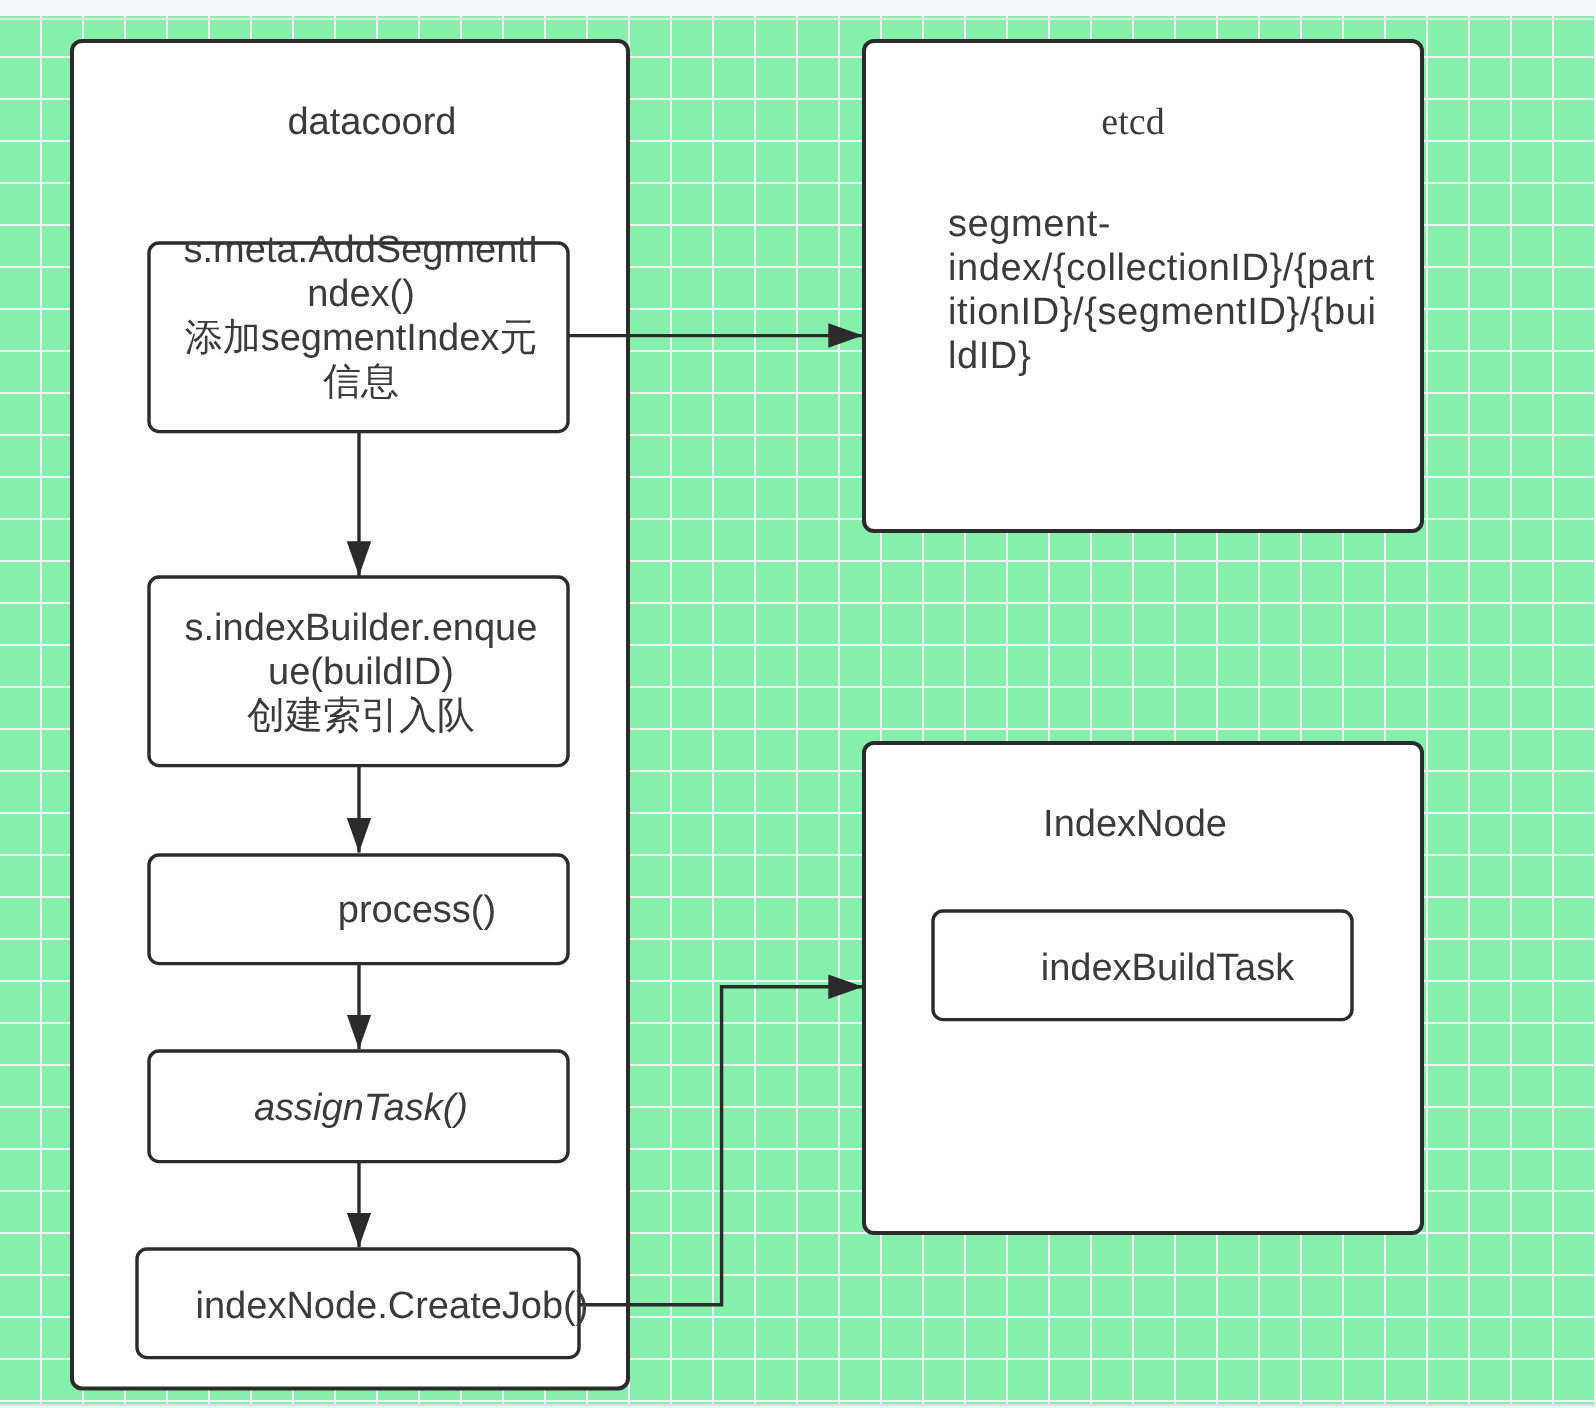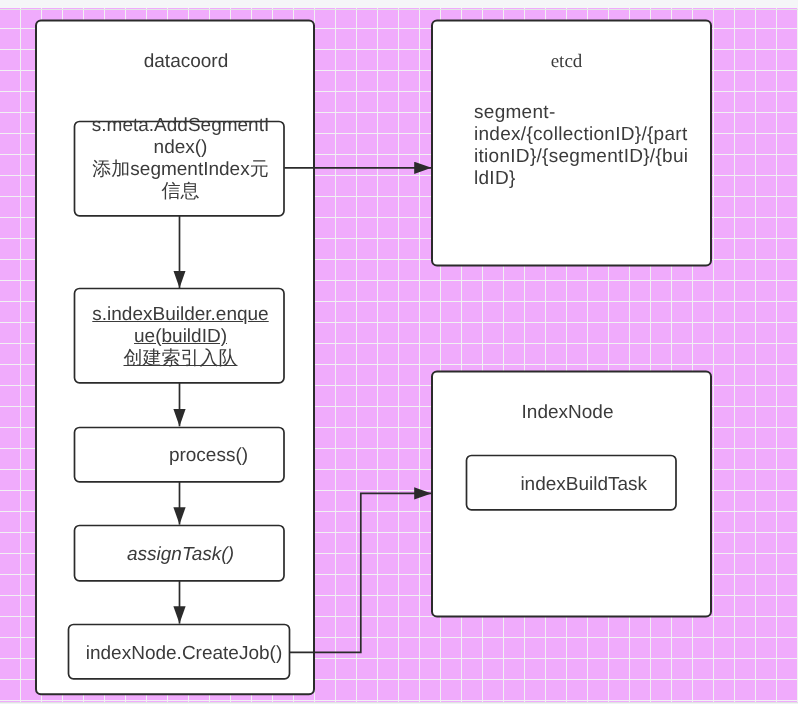--- a/index.html
+++ b/index.html
@@ -1,20 +1,20 @@
 <!DOCTYPE html>
 <html><head>
 <meta charset="utf-8">
 <style>
   html,body{margin:0;padding:0;}
   body{width:798px;height:704px;overflow:hidden;background:#ffffff;
        font-family:"Liberation Sans",sans-serif;
        -webkit-font-smoothing:antialiased;
        text-rendering:geometricPrecision;}
-  #canvas{position:relative;width:798px;height:704px;overflow:hidden;background:#f0abfc;}
+  #canvas{position:relative;width:798px;height:704px;overflow:hidden;background:#86efac;}
   #grid{position:absolute;inset:0;
      background-image:
        linear-gradient(to right, #f1f1f3 1px, transparent 1px),
        linear-gradient(to bottom, #f1f1f3 1px, transparent 1px);
      background-size:21px 21px;
      background-position:20px 7px;}
   #topbar{position:absolute;left:0;top:0;width:798px;height:8px;background:#f5f6f8;}
   #topbar-line{position:absolute;left:0;top:9px;width:798px;height:1px;background:#e3e4e6;}
   #bottombar{position:absolute;left:0;top:702px;width:798px;height:2px;background:#f1f2f4;border-top:1px solid #e0e1e3;}
   svg.layer{position:absolute;left:0;top:0;width:798px;height:704px;overflow:visible;}
@@ -66,30 +66,30 @@
   <div class="lbl ctr" style="left:426.5px;top:49px;width:279px;height:22px;font-family:Liberation Serif, serif;">
       <span>etcd</span>
     </div>
   <div class="lbl ctr" style="left:427.5px;top:400px;width:279px;height:22px;">
       <span>IndexNode</span>
     </div>
 
   <div class="lbl ctr" style="left:74.5px;top:121px;width:211px;height:72px;">
     <span class="tb"><span>s.meta.AddSegmentI</span><br><span>ndex()</span><br><span>添加segmentIndex元</span><br><span>信息</span></span>
   </div>
-  <div class="lbl ctr" style="left:74.5px;top:288px;width:211px;height:94px;text-decoration:underline;">
+  <div class="lbl ctr" style="left:74.5px;top:288px;width:211px;height:94px;">
     <span class="tb"><span>s.indexBuilder.enque</span><br><span>ue(buildID)</span><br><span>创建索引入队</span></span>
   </div>
   <div class="lbl ctr" style="left:74.5px;top:426.8px;width:211px;height:53px;padding-left:28px;">
       <span>process()</span>
     </div>
   <div class="lbl ctr" style="left:74.5px;top:526px;width:211px;height:53px;font-style:italic;">
       <span>assignTask()</span>
     </div>
-  <div class="lbl ctr" style="left:54px;top:624.5px;width:260px;height:53px;">
+  <div class="lbl ctr" style="left:66px;top:624.5px;width:260px;height:53px;">
       <span>indexNode.CreateJob()</span>
     </div>
   <div class="lbl ctr" style="left:466.5px;top:456px;width:209.5px;height:53px;padding-left:12px;">
       <span>indexBuildTask</span>
     </div>
 
   <div class="lbl left etcdkey" style="left:474.3px;top:102px;width:240px;">
     <span>segment-</span><br><span>index/{collectionID}/{part</span><br><span>itionID}/{segmentID}/{bui</span><br><span>ldID}</span>
   </div>
 

